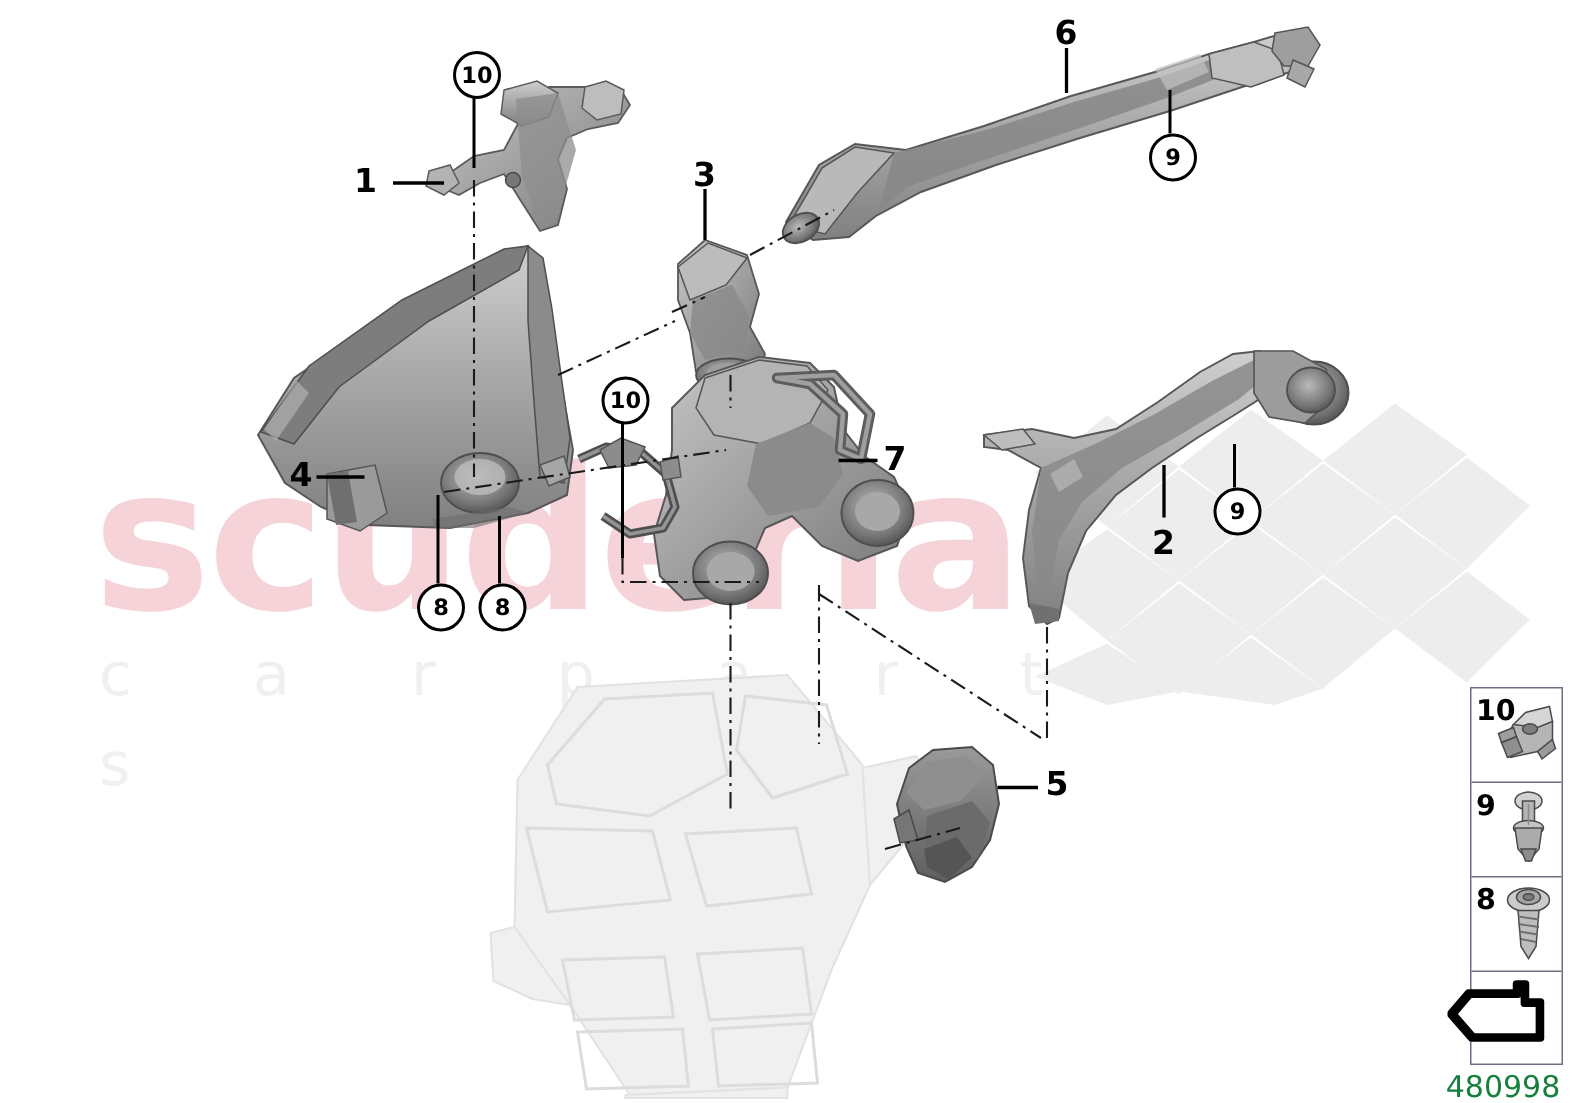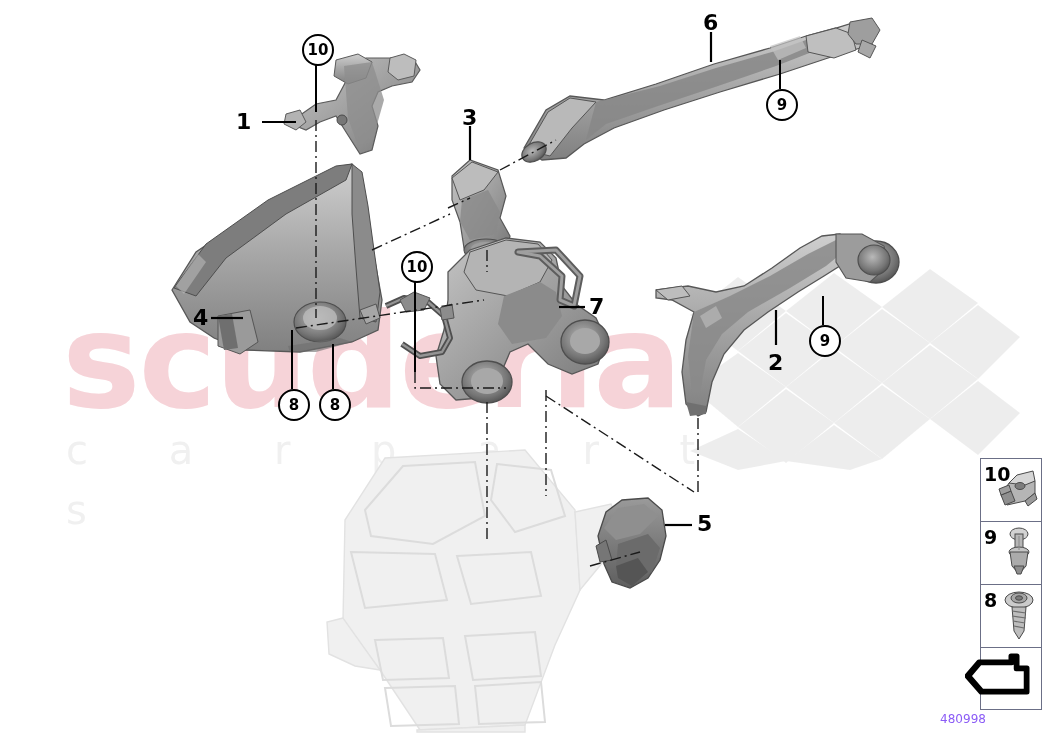--- a/index.html
+++ b/index.html
@@ -30,22 +30,22 @@
         font-size:15px;display:flex;align-items:center;justify-content:center;}
 
   
   .legend{position:absolute;left:980px;top:458px;width:62px;height:252px;
           border:1px solid #6b6f86;box-sizing:border-box;background:#fff;}
   .lrow{position:relative;height:63px;border-bottom:1px solid #6b6f86;box-sizing:border-box;}
   .lrow:last-child{border-bottom:none;}
   .lnum{position:absolute;left:3px;top:4px;font-family:"DejaVu Sans",sans-serif;
         font-weight:bold;font-size:19px;color:#000;}
   .lart{position:absolute;right:2px;top:2px;width:44px;height:58px;}
-  .drawno{position:absolute;left:918px;top:712px;width:90px;text-align:center;
-          font-family:"DejaVu Sans",sans-serif;font-size:12px;color:#8b5cf6;}
+  .drawno{position:absolute;left:957px;top:712px;width:90px;text-align:center;
+          font-family:"DejaVu Sans",sans-serif;font-size:20px;color:#15803d;}
 </style>
 </head>
 <body>
 
 <div id="stage">
 
   <svg class="wm-checker" viewBox="0 0 330 215">
     <g fill="#ebebeb">
       <polygon points="0,60 48,22 96,56 48,96"></polygon>
       <polygon points="96,56 144,18 192,52 144,92"></polygon>

